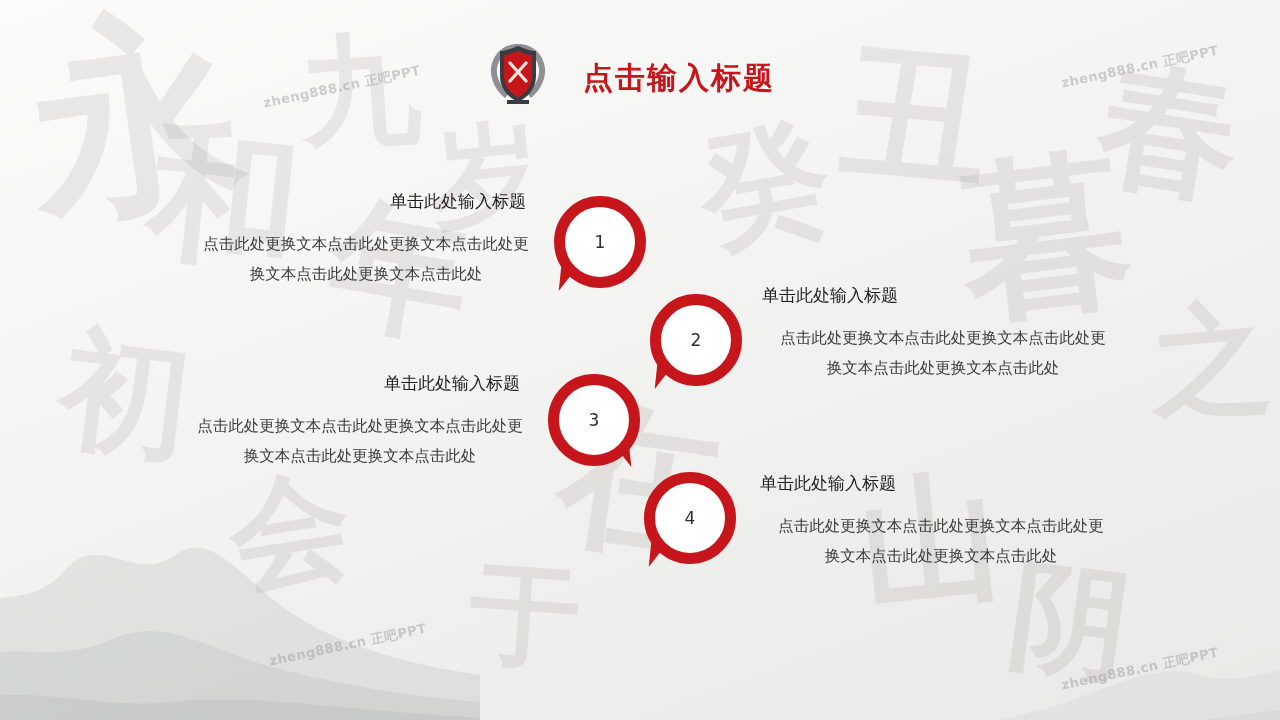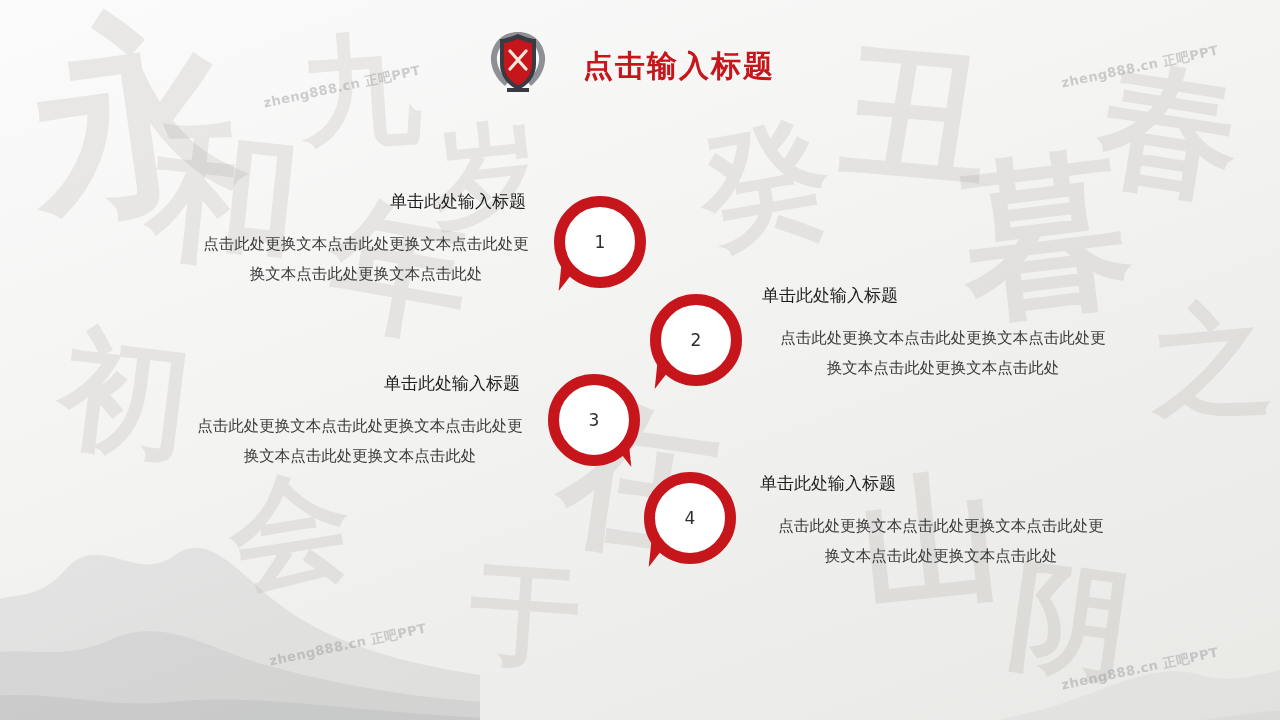--- a/index.html
+++ b/index.html
@@ -69,21 +69,21 @@
     transform: rotate(-12deg);
     white-space: nowrap;
     user-select: none;
     font-family: "DejaVu Sans", sans-serif;
   }
 
   
   .header {
     position: absolute;
     left: 0;
-    top: 0;
+    top: 12px;
     width: 1280px;
     height: 118px;
   }
   .emblem {
     position: absolute;
     left: 487px;
     top: 28px;
     width: 62px;
     height: 66px;
   }

